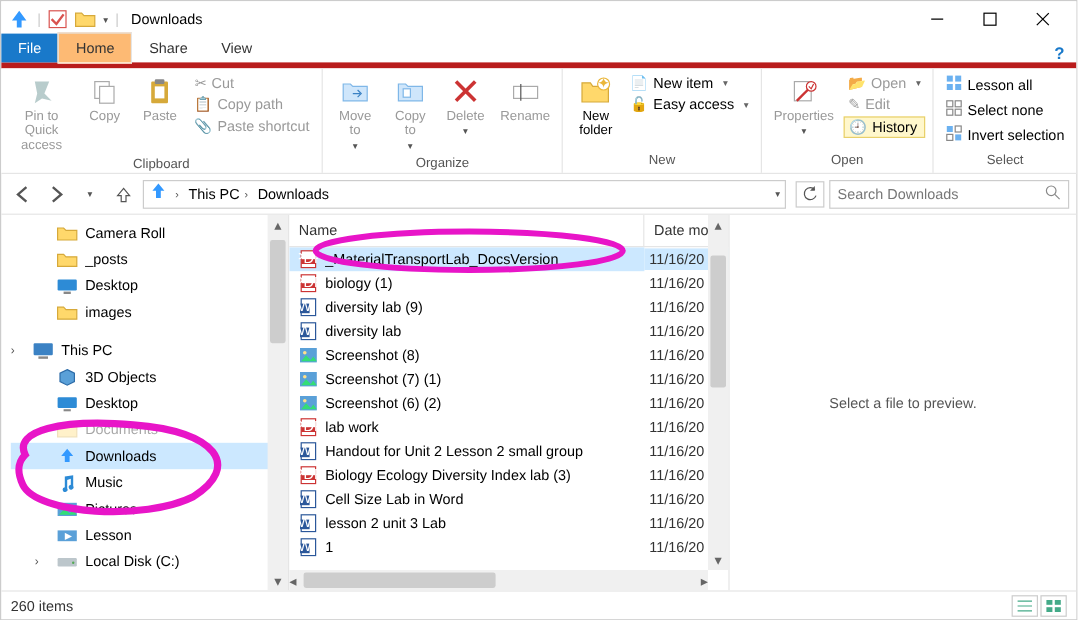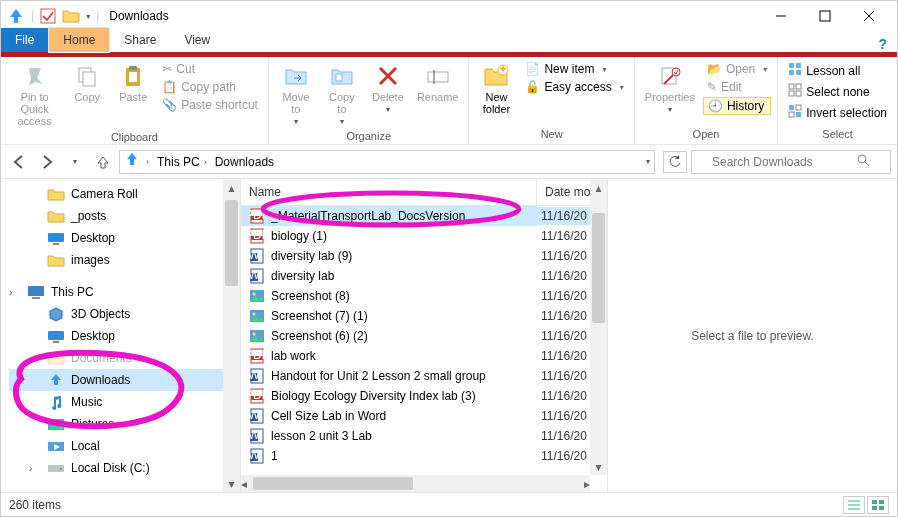--- a/index.html
+++ b/index.html
@@ -28,21 +28,21 @@
 .smallstack { display: flex; flex-direction: column; gap: 2px; justify-content: center; }
 .smallbtn { display: flex; align-items: center; gap: 4px; font-size: 11px; padding: 1px 4px; white-space: nowrap; }
 .smallbtn .dd { font-size: 8px; color: #666; margin-left: 4px; }
 .dim { color: #999; }
 .addrbar { height: 34px; display: flex; align-items: center; gap: 4px; padding: 3px 6px; border-bottom: 1px solid #e5e5e5; }
 .navbtn { width: 24px; height: 24px; display: flex; align-items: center; justify-content: center; color: #555; cursor: pointer; }
 .addrbox { flex: 1; height: 24px; border: 1px solid #ccc; display: flex; align-items: center; padding: 0 4px; gap: 4px; overflow: hidden; }
 .crumb { display: flex; align-items: center; gap: 4px; font-size: 12px; color: #000; padding: 2px; cursor: pointer; }
 .crumb .chev { font-size: 9px; color: #555; }
 .refresh { width: 24px; height: 22px; display: flex; align-items: center; justify-content: center; border: 1px solid #ccc; margin-left: 4px; cursor: pointer; }
-.searchbox { width: 200px; height: 24px; border: 1px solid #ccc; display: flex; align-items: center; padding: 0 20px; color: #777; justify-content: space-between; }
+.searchbox { width: 200px; height: 24px; border: 1px solid #ccc; display: flex; align-items: center; padding: 0 6px; color: #777; justify-content: space-between; }
 .body { flex: 1; display: flex; overflow: hidden; position: relative; }
 .tree { width: 240px; border-right: 1px solid #e5e5e5; overflow: hidden; position: relative; }
 .tree-sb { position: absolute; right: 0; top: 0; bottom: 0; width: 17px; background: #f0f0f0; display: flex; flex-direction: column; }
 .sb-track { flex: 1; position: relative; }
 .sb-thumb { position: absolute; left: 2px; right: 2px; top: 4px; height: 86px; background: #cdcdcd; border-radius: 2px; }
 .sb-btn { height: 17px; display: flex; align-items: center; justify-content: center; color: #666; }
 .tree-inner { padding: 4px 0 4px 8px; }
 .node { display: flex; align-items: center; gap: 6px; padding: 3px 4px 3px 0; cursor: pointer; }
 .node .caret { width: 12px; font-size: 10px; color: #555; }
 .node .nicon { width: 18px; height: 16px; display: flex; align-items: center; justify-content: center; }
@@ -483,21 +483,21 @@
             <span>Pictures</span>
           </div>
           <div class="node indent1">
             <span class="caret"></span>
             <span class="nicon">
               <svg width="18" height="14">
                 <rect x="1" y="3" width="16" height="9" fill="#5aa0d8"></rect>
                 <path d="M7 5 L13 8 L7 11 Z" fill="#fff"></path>
               </svg>
             </span>
-            <span>Local</span>
+            <span>Lesson</span>
           </div>
           <div class="node indent1">
             <span class="caret">›</span>
             <span class="nicon">
               <svg width="18" height="14">
                 <rect x="1" y="4" width="16" height="7" fill="#bcc6cb" rx="1"></rect>
                 <circle cx="14" cy="8" r="1" fill="#5a5"></circle>
               </svg>
             </span>
             <span>Local Disk (C:)</span>

